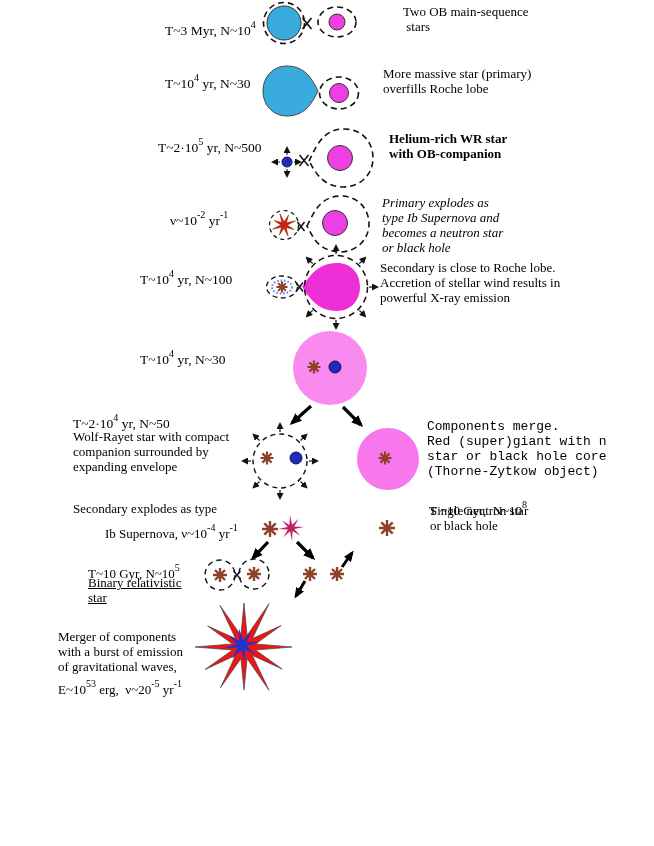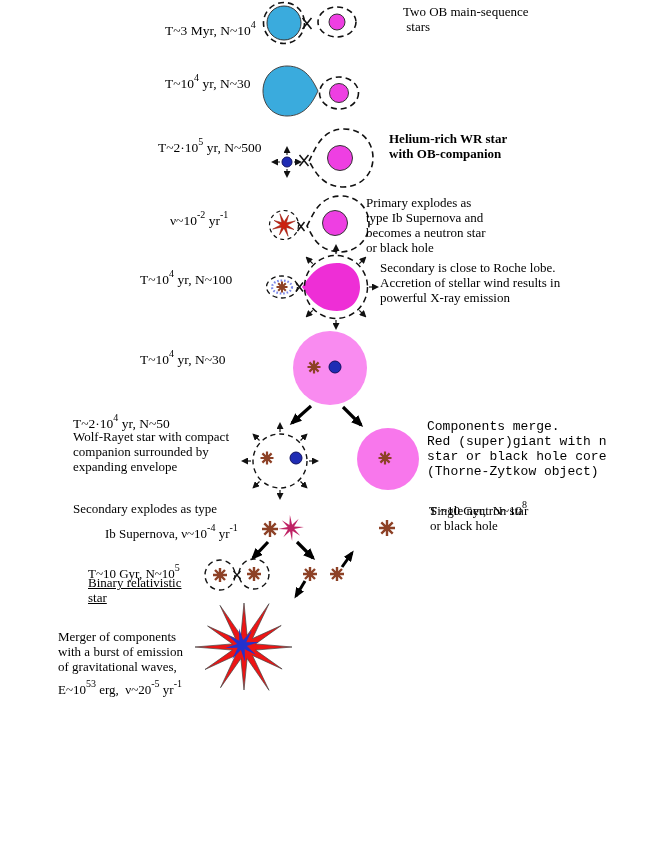--- a/index.html
+++ b/index.html
@@ -27,20 +27,22 @@
   </svg>
   <div class="txt" style="left:383px; top:4px;margin-left:20px;">Two OB main-sequence
  stars</div>
 
   <div class="lbl" style="left:165px; top:70px;"><span>T~10</span><span class="sup">4</span><span> yr, N~30</span></div>
   <svg style="left:260px; top:64px;" width="100" height="56" viewBox="0 0 100 56">
     <path d="M 58,27 C 53,17 46,2 27,2 C 13,2 3,13 3,27 C 3,41 13,52 27,52 C 46,52 53,37 58,27 Z" fill="#3aabdd" stroke="#444" stroke-width="1"></path>
     <ellipse cx="79" cy="29" rx="19.5" ry="16" fill="none" stroke="#111" stroke-width="1.6" stroke-dasharray="6 4"></ellipse>
     <circle cx="79" cy="29" r="9.5" fill="#ee3fe2" stroke="#333" stroke-width="1"></circle>
   </svg>
+  <div class="txt" style="left:383px; top:66px;">More massive star (primary)
+overfills Roche lobe</div>
 
   <div class="lbl" style="left:158px; top:134px;"><span>T~2·10</span><span class="sup">5</span><span> yr, N~500</span></div>
   <svg style="left:270px; top:126px;" width="108" height="68" viewBox="0 0 108 68">
     <defs>
         <marker id="ah3" markerUnits="userSpaceOnUse" markerWidth="7" markerHeight="7" refX="5" refY="3.5" orient="auto">
           <path d="M0,0 L7,3.5 L0,7 Z" fill="#111"></path>
         </marker>
       </defs>
     <g stroke="#111" stroke-width="1.1" stroke-dasharray="2.5 2" fill="none">
       <line x1="17" y1="29" x2="17" y2="22" marker-end="url(#ah3)"></line>
@@ -57,21 +59,21 @@
 with OB-companion</div>
 
   <div class="lbl" style="left:170px; top:207px;"><span>ν~10</span><span class="sup">-2</span><span> yr</span><span class="sup">-1</span></div>
   <svg style="left:263px; top:196px;" width="114" height="62" viewBox="0 0 114 62">
     <path d="M32.3,24.9 L23.4,26.8 L25.6,19 L21.1,25.8 L16.9,17.7 L18.8,26.6 L11,24.4 L17.8,28.9 L9.7,33.1 L18.6,31.2 L16.4,39 L20.9,32.2 L25.1,40.3 L23.2,31.4 L31,33.6 L24.2,29.1 Z" fill="#cc2010" stroke="#8a1205" stroke-width="0.5"></path>
     <circle cx="21" cy="29" r="14.5" fill="none" stroke="#111" stroke-width="1.2" stroke-dasharray="4 3.5"></circle>
     <path d="M34.5,26 L41.5,35 M41.5,26 L34.5,35" stroke="#111" stroke-width="1.5" fill="none"></path>
     <path d="M 44,30 C 50,19 56,0 78,0 C 95,0 106,13 106,28 C 106,43 94,56 77,56 C 55,55 50,41 44,30 Z" fill="none" stroke="#111" stroke-width="1.6" stroke-dasharray="6 4"></path>
     <circle cx="72" cy="27" r="12.5" fill="#ee3fe2" stroke="#333" stroke-width="1"></circle>
   </svg>
-  <div class="txt" style="left:366px; top:195px;">Primary explodes as
+  <div class="txt" style="left:382px; top:195px;font-style:italic;">Primary explodes as
 type Ib Supernova and
 becomes a neutron star
 or black hole</div>
 
   <div class="lbl" style="left:140px; top:266px;"><span>T~10</span><span class="sup">4</span><span> yr, N~100</span></div>
   <svg style="left:258px; top:243px;" width="124" height="88" viewBox="0 0 124 88">
     <defs>
         <marker id="ah5" markerUnits="userSpaceOnUse" markerWidth="7" markerHeight="7" refX="5" refY="3.5" orient="auto">
           <path d="M0,0 L7,3.5 L0,7 Z" fill="#111"></path>
         </marker>

